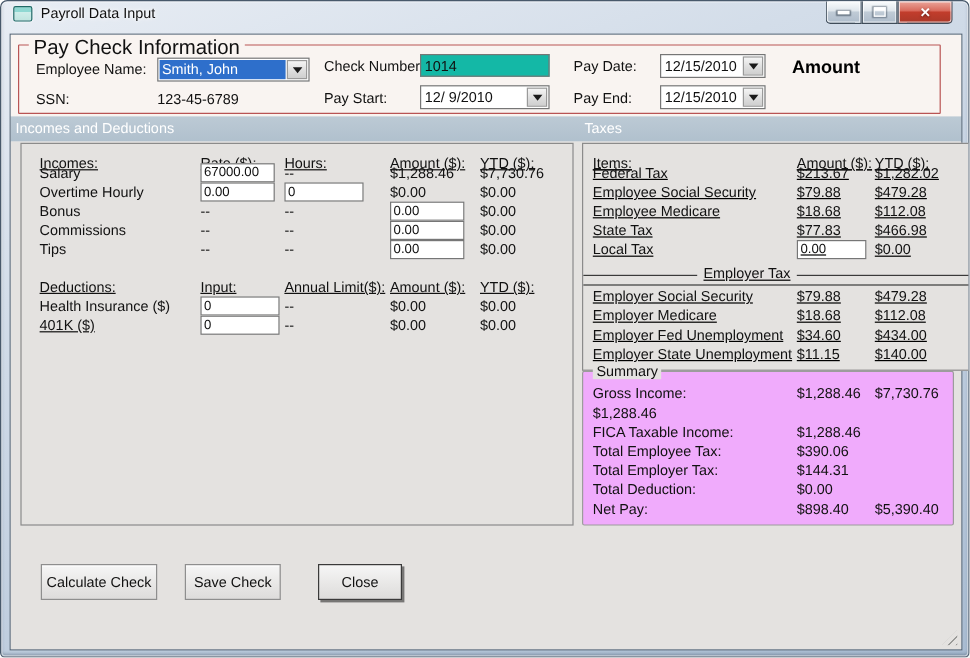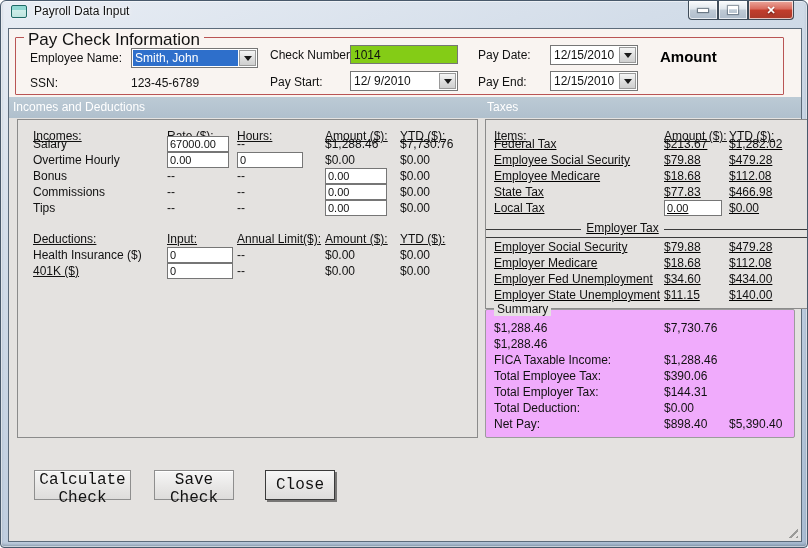--- a/index.html
+++ b/index.html
@@ -60,21 +60,21 @@
     font-size: 17px; color: #111; white-space: nowrap;
   }
   .fld-label { position: absolute; font-size: 12px; color: #111; white-space: nowrap; }
   .static-val { position: absolute; font-size: 12px; color: #111; white-space: nowrap; }
   .freq { position: absolute; font-size: 15px; font-weight: bold; color: #000; white-space: nowrap; }
 
   .tbox {
     position: absolute; border: 1px solid #767676; background: #fff;
     font-family: "Liberation Sans", sans-serif; font-size: 12px; padding: 1px 3px; color: #111;
   }
-  .tbox.ro { background: #84cc16; }
+  .tbox.ro { background: #14b8a6; }
 
   .combo { position: absolute; border: 1px solid #767676; background: #fff; cursor: default; }
   .combo .cval {
     position: absolute; left: 1px; top: 1px; bottom: 1px; right: 19px;
     font-size: 12px; padding: 1px 2px; white-space: nowrap; overflow: hidden; color: #111;
   }
   .combo .cval.sel { background: #2e6fcb; color: #fff; }
   .combo .cbtn {
     position: absolute; right: 1px; top: 1px; bottom: 1px; width: 17px;
     background: linear-gradient(#f5f5f5, #dcdcdc 60%, #cfcfcf);
@@ -105,22 +105,22 @@
   .etax::before { content: ""; position: absolute; left: 0; right: 0; top: 8px; border-top: 1px solid #3a3a3a; }
   .etax .etax-lbl { position: relative; background: #e4e2e0; padding: 0 5px; color: #111; }
 
   
   .sumbox { position: absolute; left: 476px; top: 191px; width: 310px; height: 129px; border: 1px solid #9c9c9c; border-radius: 2px; background: #f0abfc; }
   .sumbox .legend { position: absolute; top: -8px; left: 8px; background: #e4e2e0; padding: 0 3px; font-size: 12px; color: #111; }
   .sumrows { padding-top: 10px; }
 
   
   .btn {
-    position: absolute; top: 352px; height: 30px; font-family: Liberation Mono, monospace;
-    font-size: 16px; color: #111; background: linear-gradient(#f6f6f6, #e7e6e5 60%, #dddcdb);
+    position: absolute; top: 352px; height: 30px; font-family: Liberation Sans, sans-serif;
+    font-size: 12px; color: #111; background: linear-gradient(#f6f6f6, #e7e6e5 60%, #dddcdb);
     border: 1px solid #8e8e8e; box-shadow: inset 0 1px 0 #fff; cursor: pointer;
   }
   #btn-calc { left: 25px; width: 97px; }
   #btn-save { left: 145px; width: 80px; }
   #btn-close { left: 256px; width: 70px; border: 1px solid #3a3a3a; box-shadow: 2px 2px 0 rgba(60,60,60,.65); }
 
   .resize-grip {
     position: absolute; right: 3px; bottom: 3px; width: 13px; height: 13px;
     background: repeating-linear-gradient(135deg, transparent 0 3px, #9a9a98 3px 4.5px);
     clip-path: polygon(100% 0, 100% 100%, 0 100%);
@@ -327,20 +327,21 @@
           <span class="cell">Employer State Unemployment</span>
           <span class="cell">$11.15</span>
           <span class="cell">$140.00</span>
         </div>
       </div>
 
       <div class="sumbox">
         <span class="legend">Summary</span>
         <div class="sumrows">
           <div class="grid3">
+            <span class="cell">Gross Income:</span>
             <span class="cell">$1,288.46</span>
             <span class="cell">$7,730.76</span>
           </div>
           <div class="grid3">
             <span class="cell">$1,288.46</span>
             <span class="cell"></span>
           </div>
           <div class="grid3">
             <span class="cell">FICA Taxable Income:</span>
             <span class="cell">$1,288.46</span>

